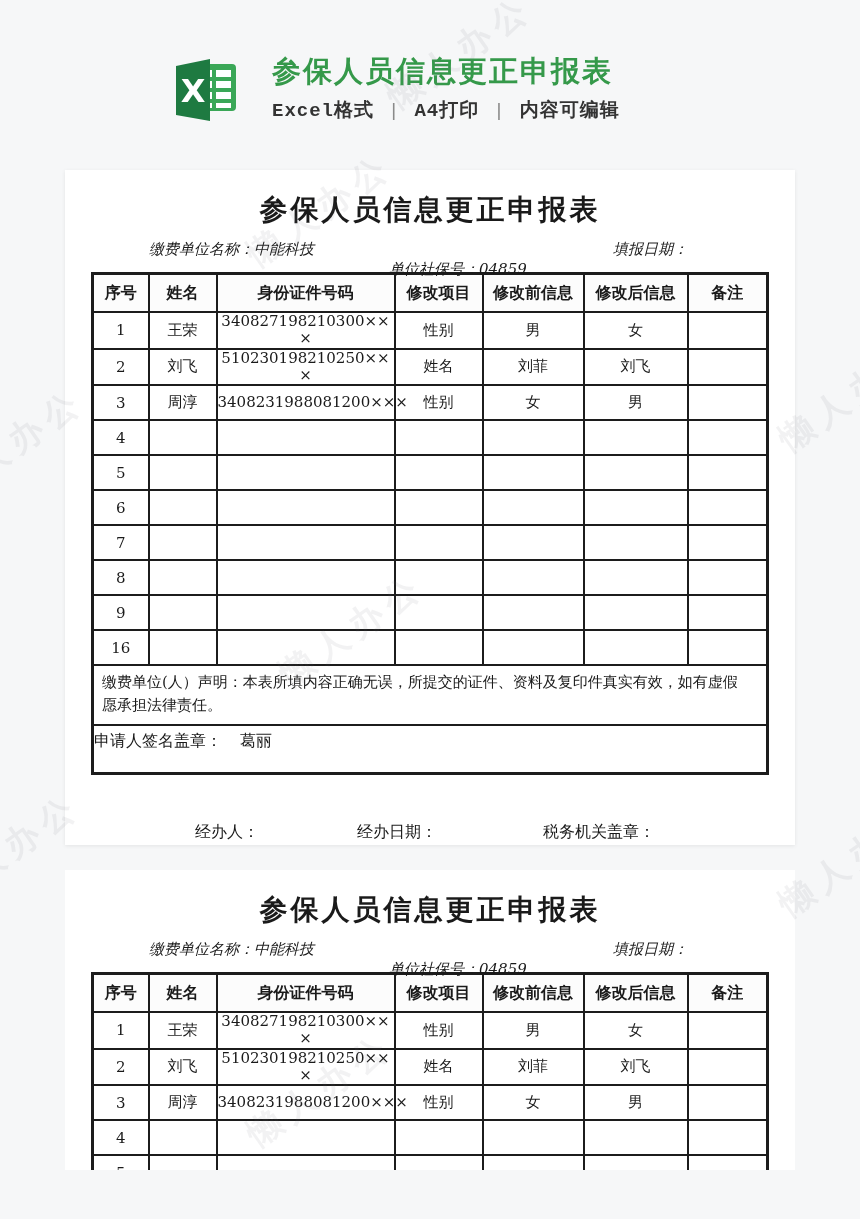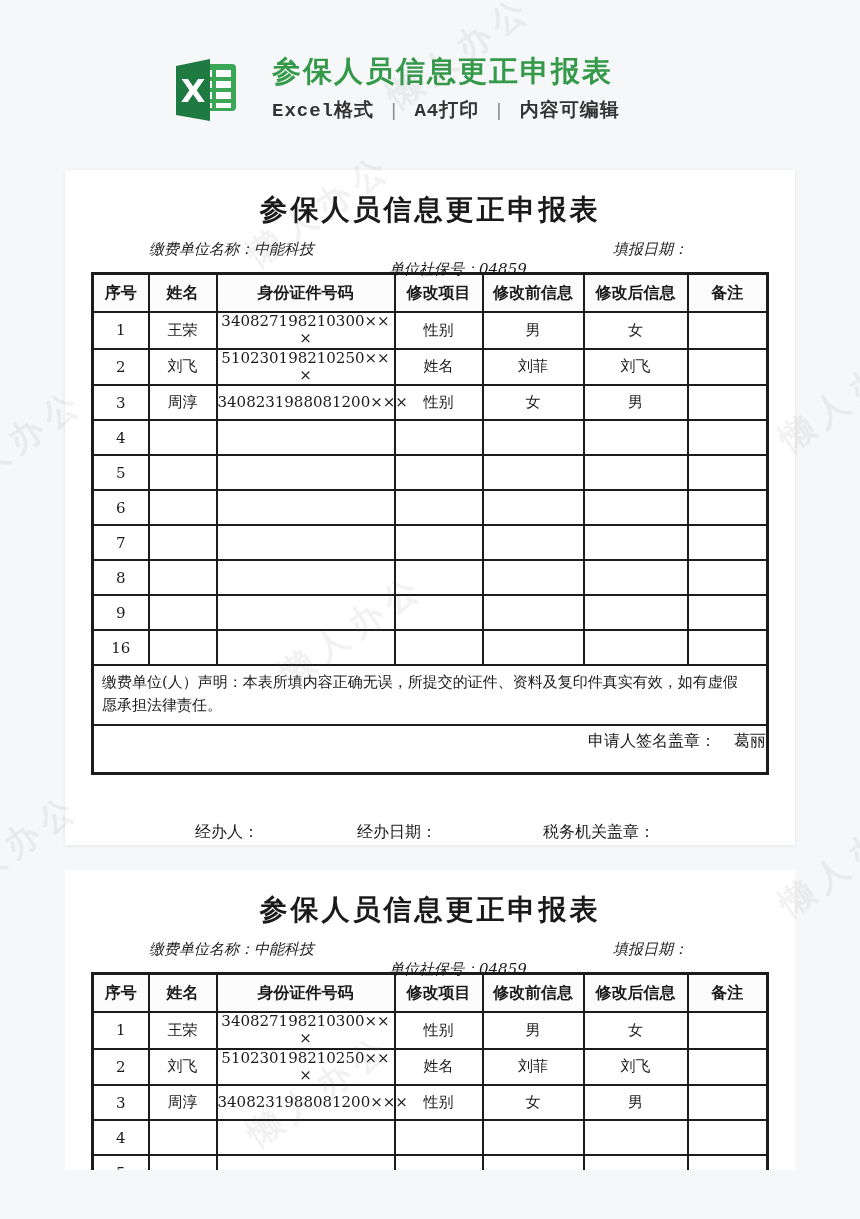--- a/index.html
+++ b/index.html
@@ -57,21 +57,21 @@
     border:2px solid #1c1c1c;height:33px;padding:0;
     text-align:center;vertical-align:middle;
     font-size:15px;overflow:visible;
   }
   .form-table td.cell-id{font-size:15px;line-height:1.15;white-space:pre-line;}
   .form-table td.decl{
     text-align:left;vertical-align:top;height:50px;
     padding:5px 16px 3px 8px;font-size:15px;line-height:1.55;
   }
   .form-table td.sig{
-    height:41px;vertical-align:top;text-align:right;
+    height:41px;vertical-align:top;text-align:left;
     padding-top:5px;font-size:16px;
   }
   .sig-val{margin-left:18px;}
   
   .card-footer{position:relative;height:22px;margin-top:47px;font-size:16px;}
   .card-footer span{position:absolute;white-space:nowrap;}
   .f-handler{left:130px;}
   .f-date{left:292px;}
   .f-tax{left:478px;}
   

